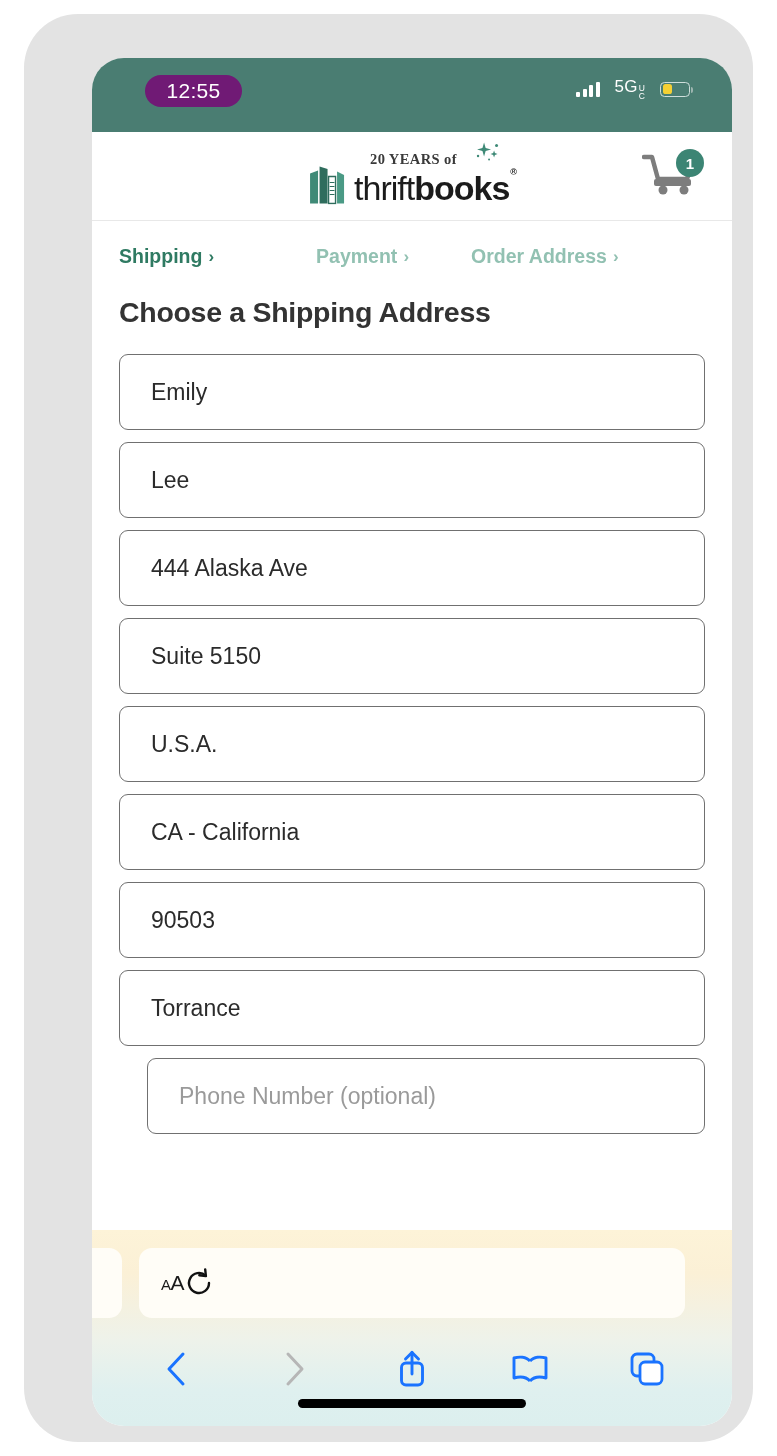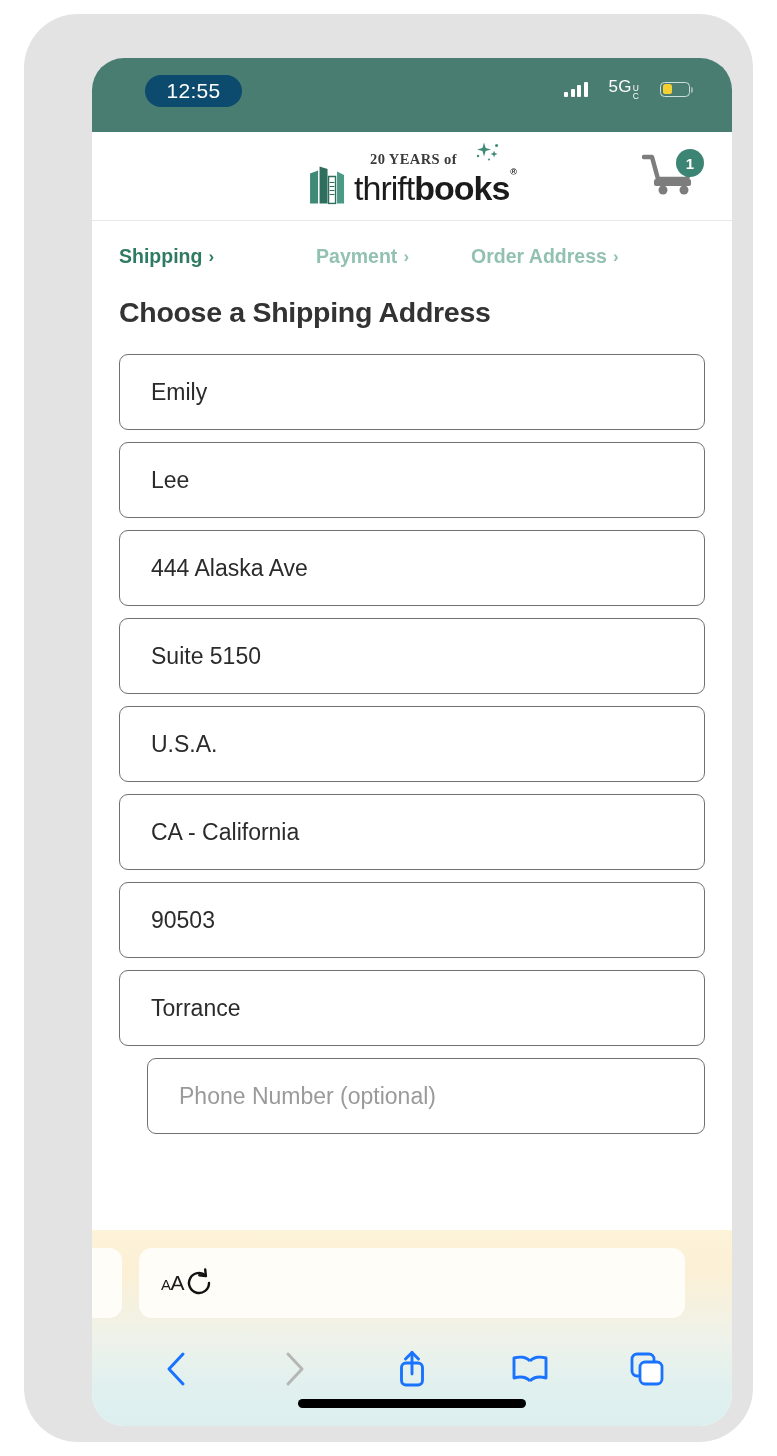--- a/index.html
+++ b/index.html
@@ -39,36 +39,36 @@
     height: 74px;
     background: #4a7d72;
   }
   #time-pill {
     position: absolute;
     left: 53px;
     top: 17px;
     width: 97px;
     height: 32px;
     border-radius: 16px;
-    background: #0c4a6e;
+    background: #701a75;
     color: #ffffff;
     font-size: 21px;
     font-weight: 400;
     display: flex;
     align-items: center;
     justify-content: center;
     letter-spacing: .3px;
   }
   #status-right {
     position: absolute;
     right: 42px;
     top: 19px;
     display: flex;
     align-items: center;
-    gap: 21px;
+    gap: 15px;
   }
   .sig-bars { display: flex; align-items: flex-end; gap: 2.5px; height: 15px; }
   .sig-bars i { display:block; width: 4px; background: #ffffff; border-radius: 1px; }
   .sig-bars i:nth-child(1){ height: 5px; }
   .sig-bars i:nth-child(2){ height: 8px; }
   .sig-bars i:nth-child(3){ height: 11.5px; }
   .sig-bars i:nth-child(4){ height: 15px; }
 
   #net-label {
     color: #ffffff;

